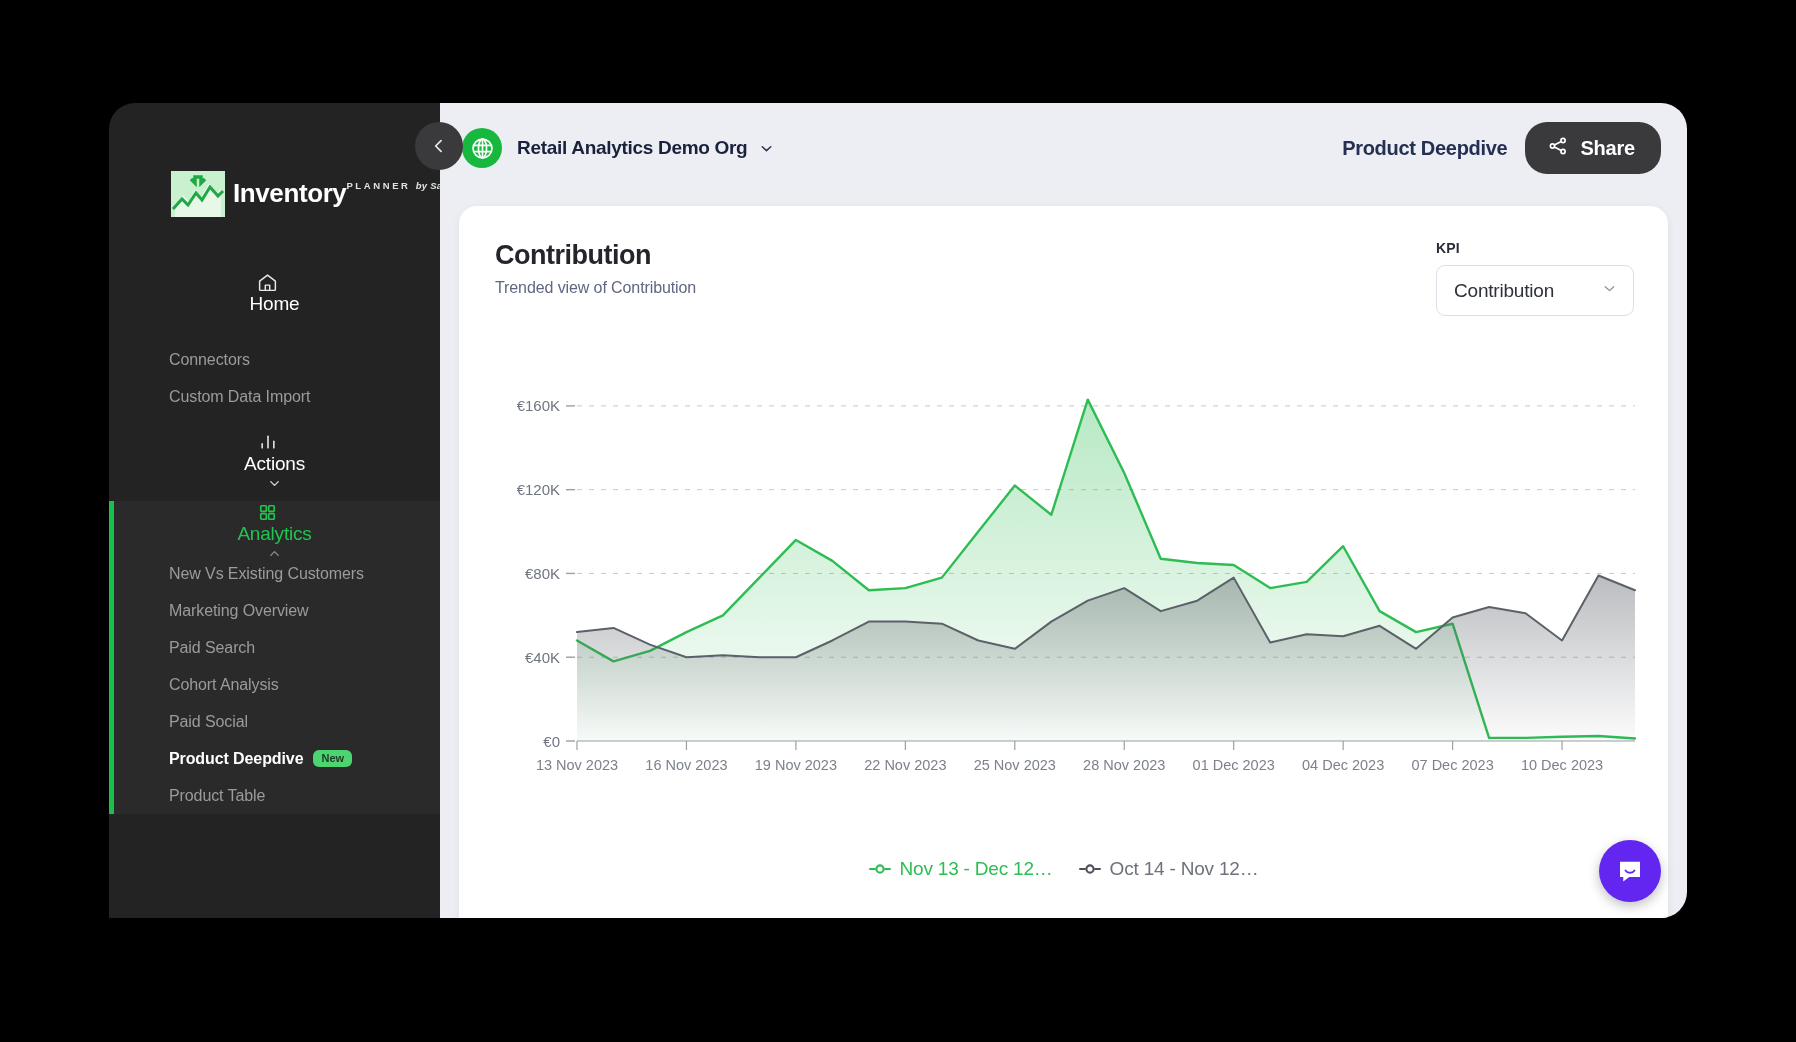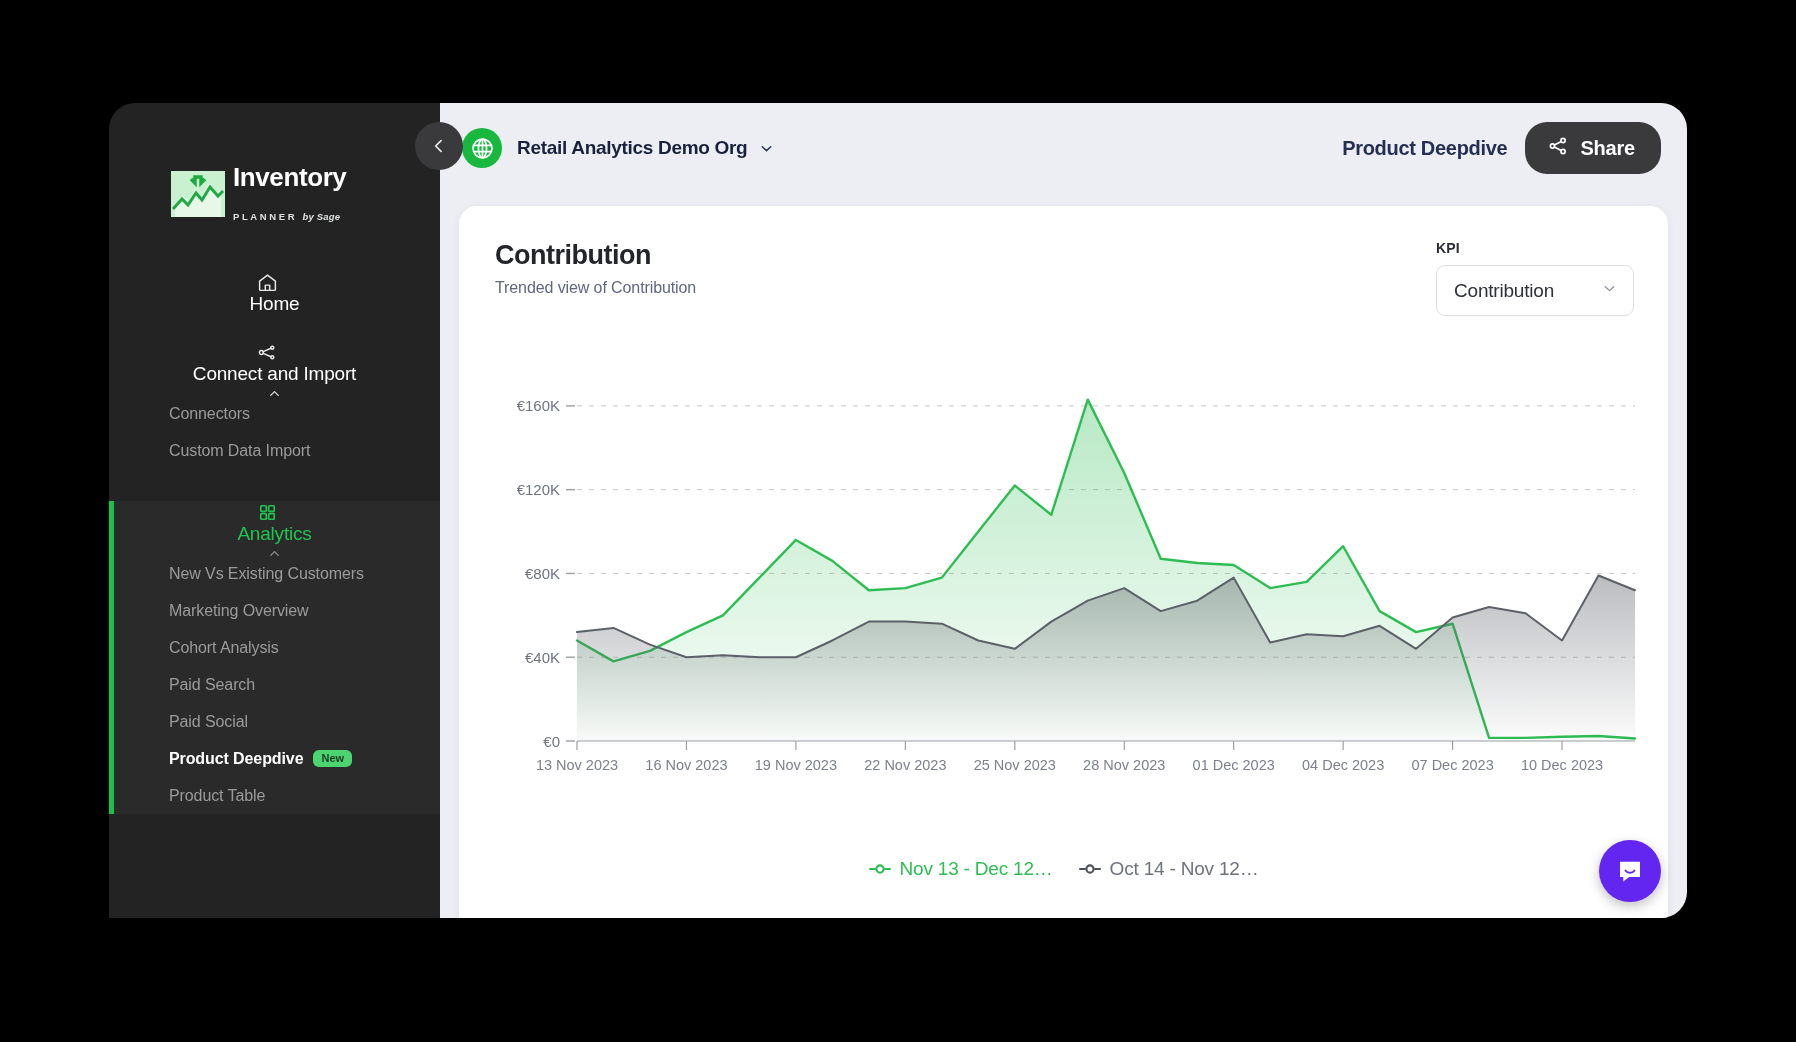--- a/index.html
+++ b/index.html
@@ -29,21 +29,21 @@
     width: 190px; height: 56px;
     display: flex; align-items: center; gap: 8px;
   }
   .logo-mark {
     width: 54px; height: 46px;
     background: #c9f0cf;
     position: relative; overflow: hidden;
     flex: 0 0 auto;
   }
   .logo-mark svg { position: absolute; left: 0; top: 0; }
-  .logo-text { display: flex; flex-direction: column; justify-content: space-between; gap: 20px; }
+  .logo-text { display: flex; justify-content: space-between; }
   .logo-title {
     color: #fff; font-size: 26px; font-weight: 700;
     letter-spacing: -0.4px; line-height: 1.05;
   }
   .logo-sub {
     color: #dfe3e0; font-size: 9.5px; font-weight: 700;
     letter-spacing: 2.6px; line-height: 1.3; white-space: nowrap;
   }
   .logo-sub i { font-style: italic; letter-spacing: 0.2px; font-weight: 600; }
 
@@ -244,47 +244,47 @@
               <path d="M9.5 21v-6h5v6"></path>
             </svg>
           </span>
           <span class="label">Home</span>
         </div>
       </div>
 
       <div class="nav-spacer"></div>
 
       <div class="nav-group">
+        <div class="subitem">
+          <span>Connectors</span>
+        </div>
+        <div class="subitem">
+          <span>Custom Data Import</span>
+        </div>
+      </div>
+
+      <div class="nav-spacer"></div>
+
+      <div class="nav-group">
         <div class="nav-row">
           <span class="ico">
-            <svg width="21" height="21" viewBox="0 0 24 24" fill="none" stroke="#e7e7e7" stroke-width="1.7" stroke-linecap="round">
-              <circle cx="5" cy="12" r="2.2"></circle>
-              <circle cx="17.5" cy="6.5" r="1.7"></circle>
-              <circle cx="17.5" cy="17.5" r="1.7"></circle>
-              <path d="M7.2 11 L15.9 7.1"></path>
-              <path d="M7.2 13 L15.9 16.9"></path>
+            <svg width="20" height="20" viewBox="0 0 24 24" fill="none" stroke="#e7e7e7" stroke-width="1.9" stroke-linecap="round">
+              <path d="M5 14 V19"></path>
+              <path d="M12 5 V19"></path>
+              <path d="M19 11 V19"></path>
             </svg>
           </span>
-          <span class="label">Connect and Import</span>
+          <span class="label">Actions</span>
           <span class="chev">
             <svg width="15" height="15" viewBox="0 0 24 24" fill="none" stroke="#d8d8d8" stroke-width="2.2" stroke-linecap="round" stroke-linejoin="round">
-              <path d="M6 15 L12 9 L18 15"></path>
+              <path d="M6 9 L12 15 L18 9"></path>
             </svg>
           </span>
         </div>
-        <div class="subitem">
-          <span>Connectors</span>
-        </div>
-        <div class="subitem">
-          <span>Custom Data Import</span>
-        </div>
-      </div>
-
-      <div class="nav-spacer"></div>
-
+      </div>
 
       <div class="nav-spacer"></div>
 
       <div class="nav-group active">
         <div class="nav-row">
           <span class="ico">
             <svg width="19" height="19" viewBox="0 0 24 24" fill="none" stroke="#21c451" stroke-width="2.1" stroke-linejoin="round">
               <rect x="3.5" y="3.5" width="7" height="7" rx="1"></rect>
               <rect x="13.5" y="3.5" width="7" height="7" rx="1"></rect>
               <rect x="3.5" y="13.5" width="7" height="7" rx="1"></rect>
@@ -299,24 +299,24 @@
           </span>
         </div>
 
         <div class="subitem">
           <span>New Vs Existing Customers</span>
         </div>
         <div class="subitem">
           <span>Marketing Overview</span>
         </div>
         <div class="subitem">
+          <span>Paid Search</span>
+        </div>
+        <div class="subitem">
           <span>Cohort Analysis</span>
-        </div>
-        <div class="subitem">
-          <span>Paid Search</span>
         </div>
         <div class="subitem">
           <span>Paid Social</span>
         </div>
         <div class="subitem current">
           <span>Product Deepdive</span>
           <span class="badge-new">New</span>
         </div>
         <div class="subitem">
           <span>Product Table</span>

